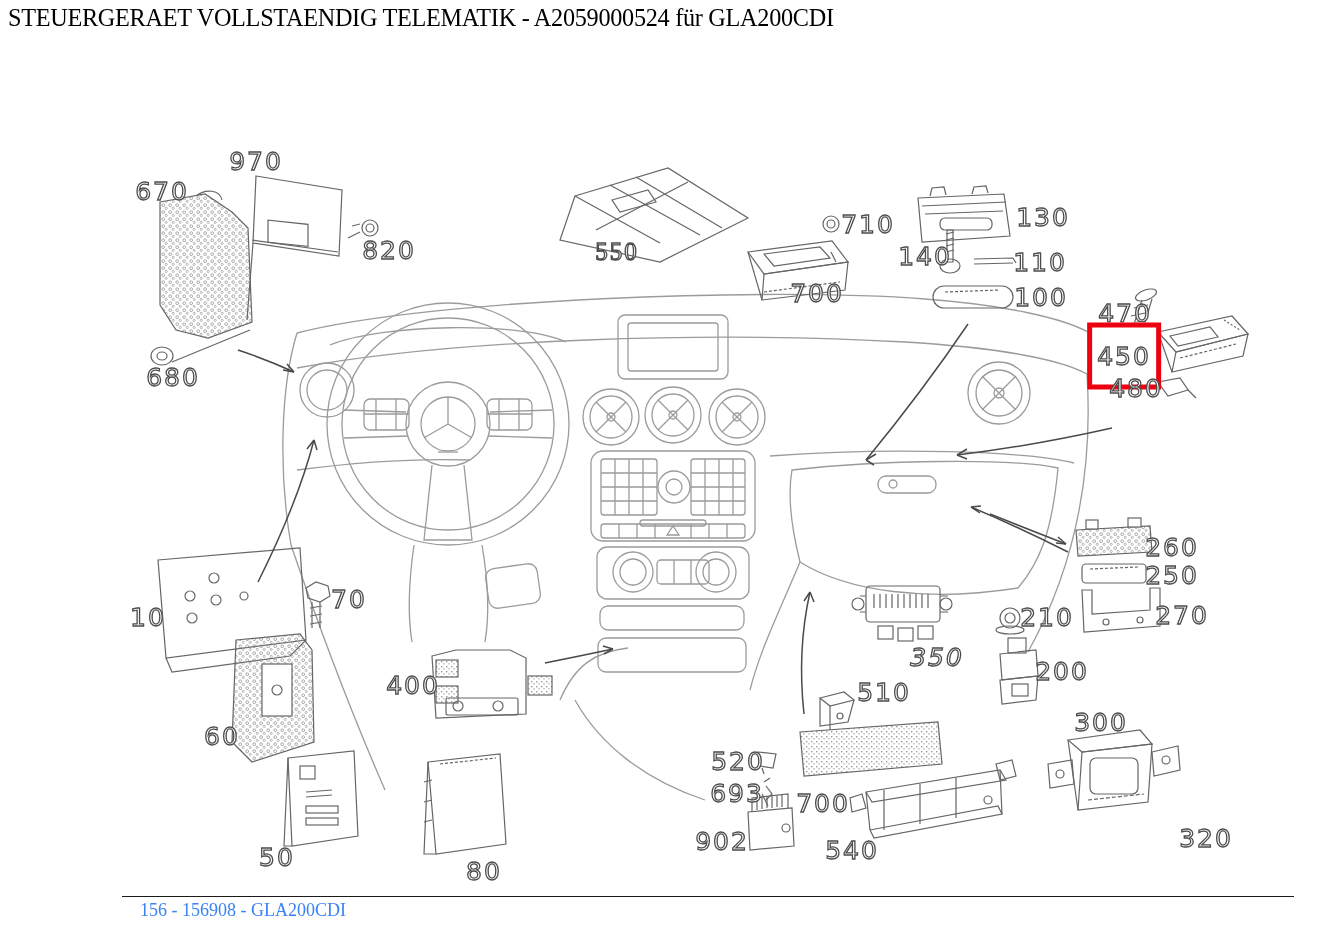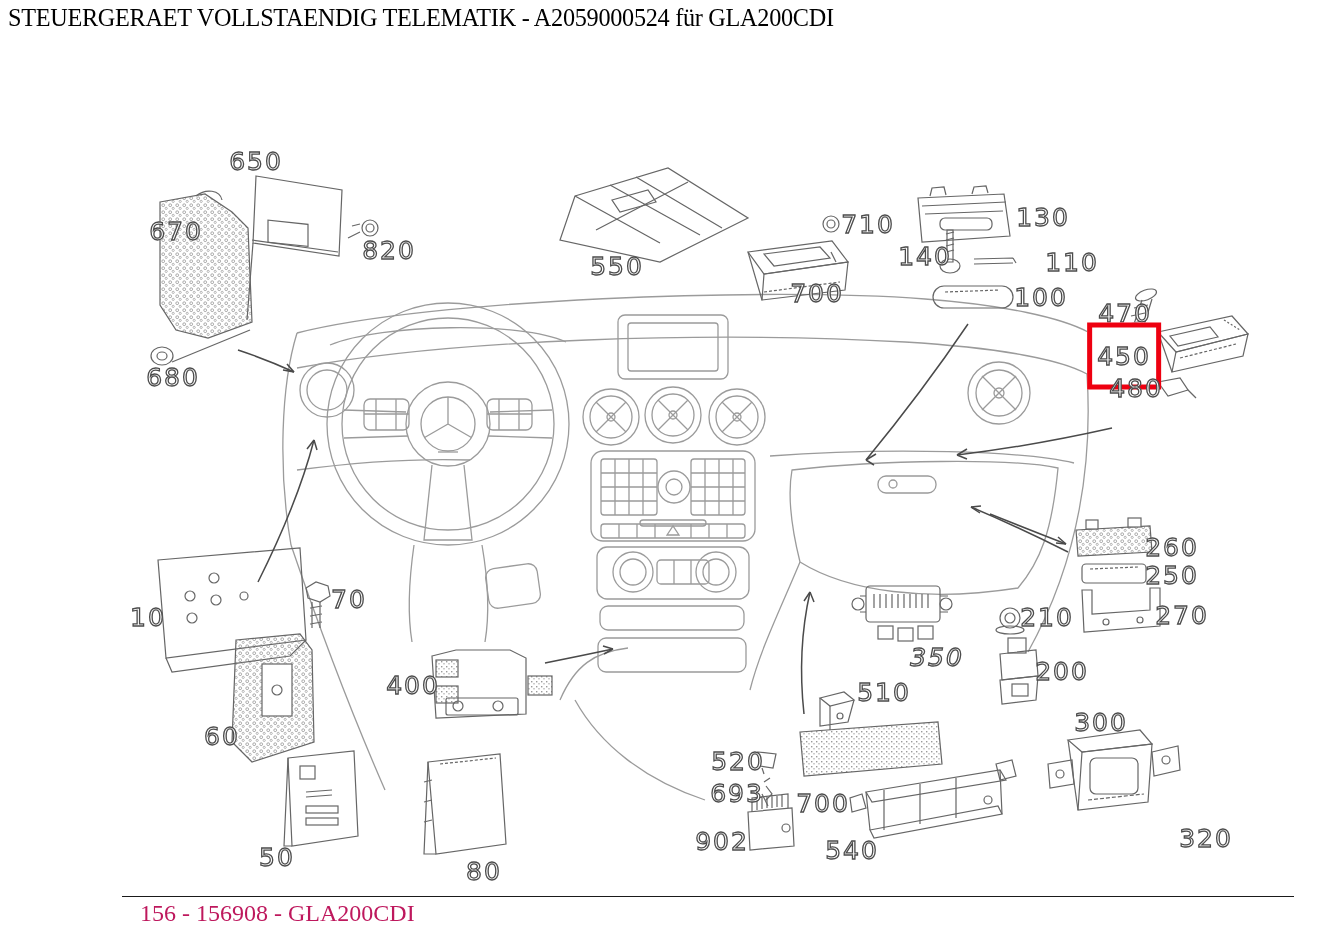--- a/index.html
+++ b/index.html
@@ -27,21 +27,21 @@
     border:5px solid var(--hl,#ee0010);
     padding:16px 5px;
     background:#fff;
   }
   .footer-rule{
     position:absolute;left:122px;top:896px;width:1172px;height:0;
     border-top:1.6px solid #1a1a1a;
   }
   .footer-text{
     position:absolute;left:140px;top:900px;
-    font-size:24px;color:#be185d;white-space:nowrap;font-family:Liberation Serif, serif;
+    font-size:18px;color:#3b82f6;white-space:nowrap;font-family:Liberation Serif, serif;
   }
 </style>
 </head>
 <body style="--hl: #ee0010;">
 
 <div class="page-title">STEUERGERAET VOLLSTAENDIG TELEMATIK - A2059000524 für GLA200CDI</div>
 
 <svg class="diagram-canvas" viewBox="0 0 1326 937">
   <defs>
     <pattern id="tex" width="7" height="7" patternUnits="userSpaceOnUse">
@@ -305,30 +305,30 @@
     <path d="M1112,428 Q1032,446 957,455"></path>
     <path d="M957,455 L967,449 M957,455 L967,459"></path>
     <path d="M990,514 Q1030,530 1066,544"></path>
     <path d="M1066,544 L1056,543 M1066,544 L1058,537"></path>
     <path d="M1068,552 Q1016,526 971,507"></path>
     <path d="M971,507 L981,506 M971,507 L980,513"></path>
   </g>
 </svg>
 
 <div>
-    <div class="part-label" style="left: 256px; top: 161px;">650</div>
-    <div class="part-label" style="left: 176px; top: 191px; margin-top: 40px;">670</div>
+    <div class="part-label" style="left: 256px; top: 161px;">970</div>
+    <div class="part-label" style="left: 162px; top: 191px;">670</div>
     <div class="part-label" style="left: 389px; top: 250px;">820</div>
     <div class="part-label" style="left: 173px; top: 377px;">680</div>
-    <div class="part-label" style="left: 617px; top: 266px;">550</div>
+    <div class="part-label" style="left: 617px; top: 251px; font-family: Liberation Serif, serif;">550</div>
     <div class="part-label" style="left: 868px; top: 224px;">710</div>
     <div class="part-label" style="left: 817px; top: 293px;">700</div>
     <div class="part-label" style="left: 1043px; top: 217px;">130</div>
     <div class="part-label" style="left: 925px; top: 256px;">140</div>
-    <div class="part-label" style="left: 1040px; top: 262px; margin-left: 32px;">110</div>
+    <div class="part-label" style="left: 1040px; top: 262px;">110</div>
     <div class="part-label" style="left: 1041px; top: 297px;">100</div>
     <div class="part-label" style="left: 1125px; top: 313px;">470</div>
     <div class="part-label highlight" style="left: 1124px; top: 356px;">450</div>
     <div class="part-label" style="left: 1136px; top: 388px;">480</div>
     <div class="part-label" style="left: 148px; top: 617px;">10</div>
     <div class="part-label" style="left: 349px; top: 599px;">70</div>
     <div class="part-label" style="left: 222px; top: 736px;">60</div>
     <div class="part-label" style="left: 413px; top: 685px;">400</div>
     <div class="part-label" style="left: 277px; top: 857px;">50</div>
     <div class="part-label" style="left: 484px; top: 871px;">80</div>

